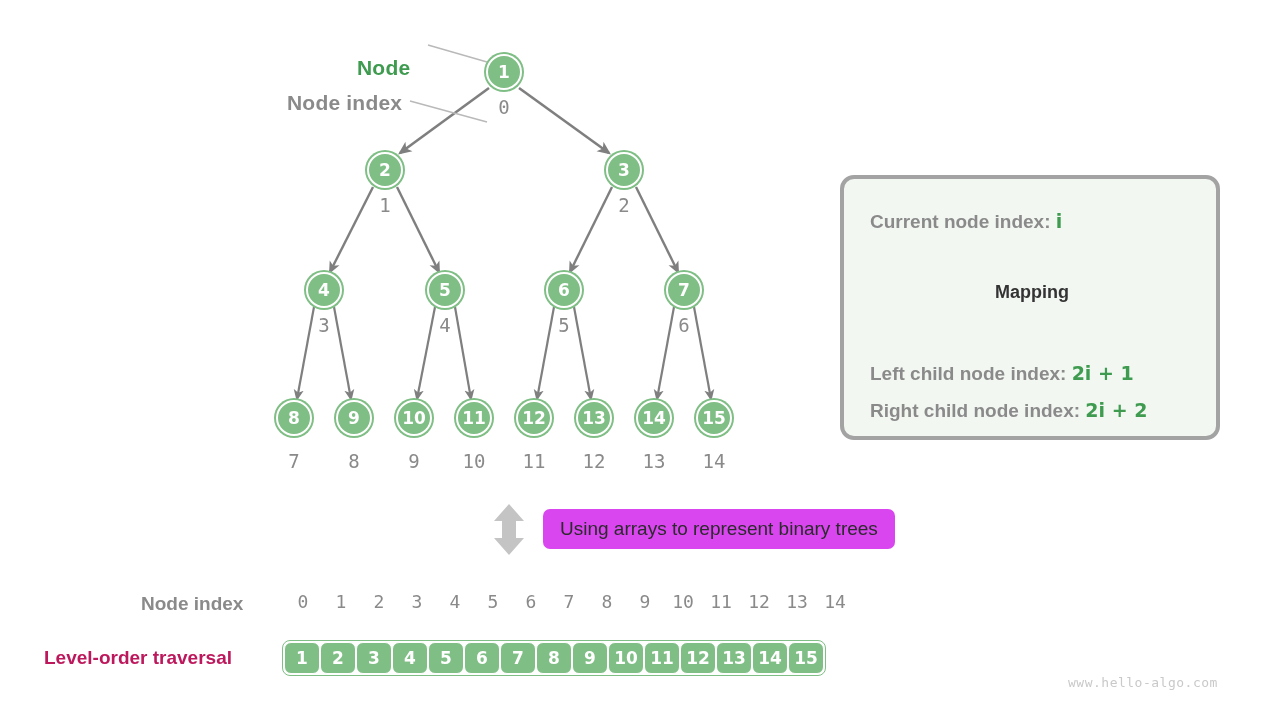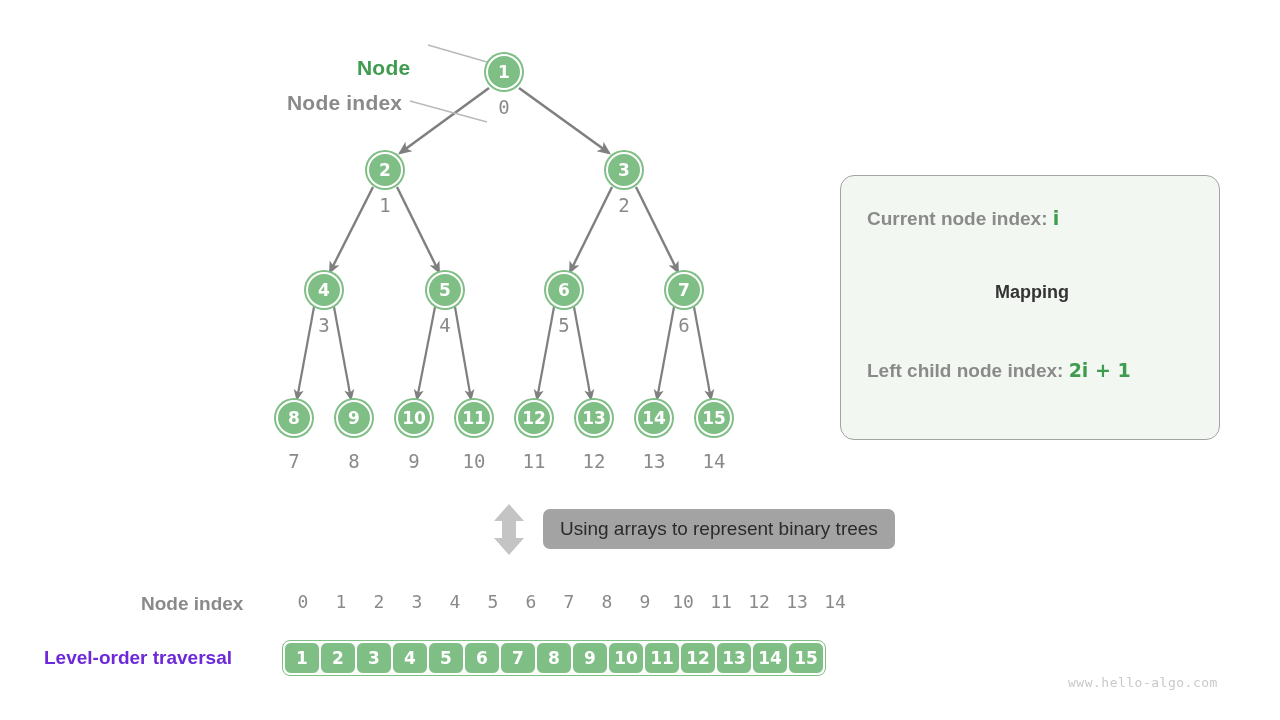--- a/index.html
+++ b/index.html
@@ -76,21 +76,21 @@
   }
 
   
   #legend {
     position: absolute;
     left: 840px;
     top: 175px;
     width: 380px;
     height: 265px;
     background: #F2F7F2;
-    border: 1px solid #a3a3a3;
+    border: 4px solid #a3a3a3;
     border-radius: 14px;
     box-sizing: border-box;
   }
   .leg-line {
     position: absolute;
     white-space: nowrap;
     font-size: 19px;
     font-weight: bold;
     color: #8a8a8a;
     line-height: 1;
@@ -114,21 +114,21 @@
     line-height: 1;
     text-align: right;
   }
 
   
   #caption-box {
     position: absolute;
     left: 543px;
     top: 509px;
     height: 40px;
-    background: #a3a3a3;
+    background: #d946ef;
     border-radius: 7px;
     display: flex;
     align-items: center;
     padding: 0 17px;
     box-sizing: border-box;
   }
   #caption-box span {
     font-size: 19px;
     color: #2b2b2b;
     white-space: nowrap;
@@ -144,21 +144,21 @@
     color: #8a8a8a;
     white-space: nowrap;
     line-height: 1;
   }
   #row-traversal-label {
     position: absolute;
     left: 44px;
     top: 648px;
     font-size: 19px;
     font-weight: bold;
-    color: #6d28d9;
+    color: #be185d;
     white-space: nowrap;
     line-height: 1;
   }
   #arr-indices {
     position: absolute;
     left: 284px;
     top: 593px;
     height: 22px;
     display: flex;
   }
@@ -292,20 +292,23 @@
       <div class="idx" style="left: 689px; top: 452px; width: 50px;">14</div>
     </div>
 
   <div id="legend">
     <div class="leg-line" style="left:26px; top:33px;">
       <span class="lit">Current node index: </span><span class="val">i</span>
     </div>
     <div class="leg-line" style="left:26px; top:185px;">
       <span class="lit">Left child node index: </span><span class="val">2i + 1</span>
     </div>
+    <div class="leg-line" style="left:26px; top:222px;">
+      <span class="lit">Right child node index: </span><span class="val">2i + 2</span>
+    </div>
   </div>
   <div id="mapping-label">Mapping</div>
 
   <div id="caption-box">
     <span>Using arrays to represent binary trees</span>
   </div>
 
   <div id="row-nodeindex-label">Node index</div>
   <div id="arr-indices">
       <div class="aidx">0</div>

